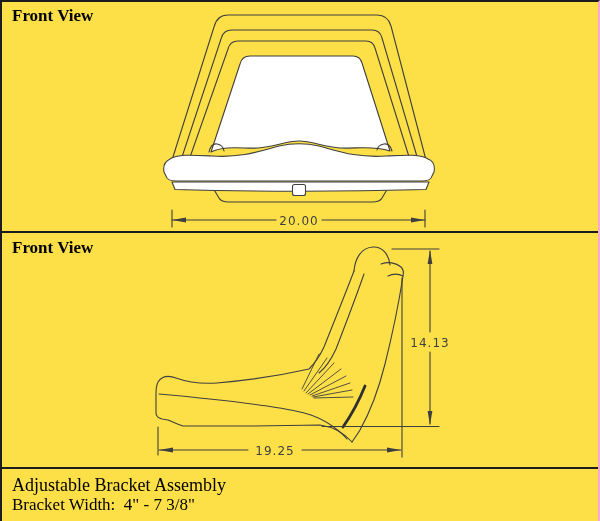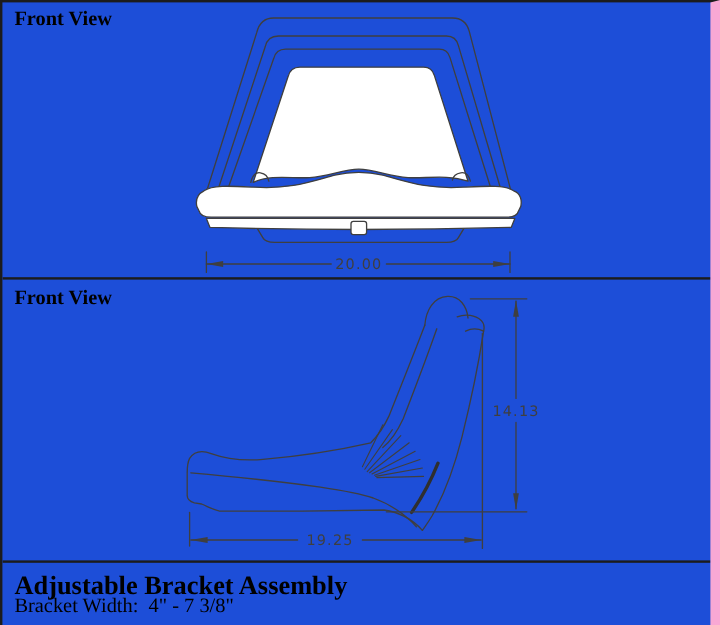--- a/index.html
+++ b/index.html
@@ -1,41 +1,41 @@
 <!DOCTYPE html>
 <html><head>
 <meta charset="utf-8">
 <style>
   html,body{margin:0;padding:0;background:#fff;}
   .sheet{
     position:relative;
     width:600px;height:521px;
     box-sizing:border-box;
-    background:#1d4ed8;
+    background:#fde047;
     border-top:2px solid #1c1c1c;
     border-left:2px solid #1c1c1c;
-    border-right:8px solid #f9a8d4;
+    border-right:2px solid #f9a8d4;
     font-family:"Liberation Serif", serif;
     overflow:hidden;
   }
   .divider{
     position:absolute;left:0;width:100%;height:2px;background:#1c1c1c;
   }
   .divider.d1{top:229px;}
   .divider.d2{top:465px;}
   .view-label{
     position:absolute;left:10px;
     font-weight:bold;font-size:17px;color:#000;
     white-space:pre;
   }
   .label-front{top:4px;}
   .label-side{top:236px;}
   .footer-title{
     position:absolute;left:10px;top:473px;
-    font-weight:bold;font-size:22px;color:#000;white-space:pre;
+    font-weight:normal;font-size:18px;color:#000;white-space:pre;
   }
   .footer-sub{
     position:absolute;left:10px;top:493px;
     font-weight:normal;font-size:17px;color:#000;white-space:pre;
   }
   svg.drawing{position:absolute;left:0;top:0;}
   .dim-text{
     font-family:"DejaVu Sans", sans-serif;
     font-size:12px;
     letter-spacing:1px;

